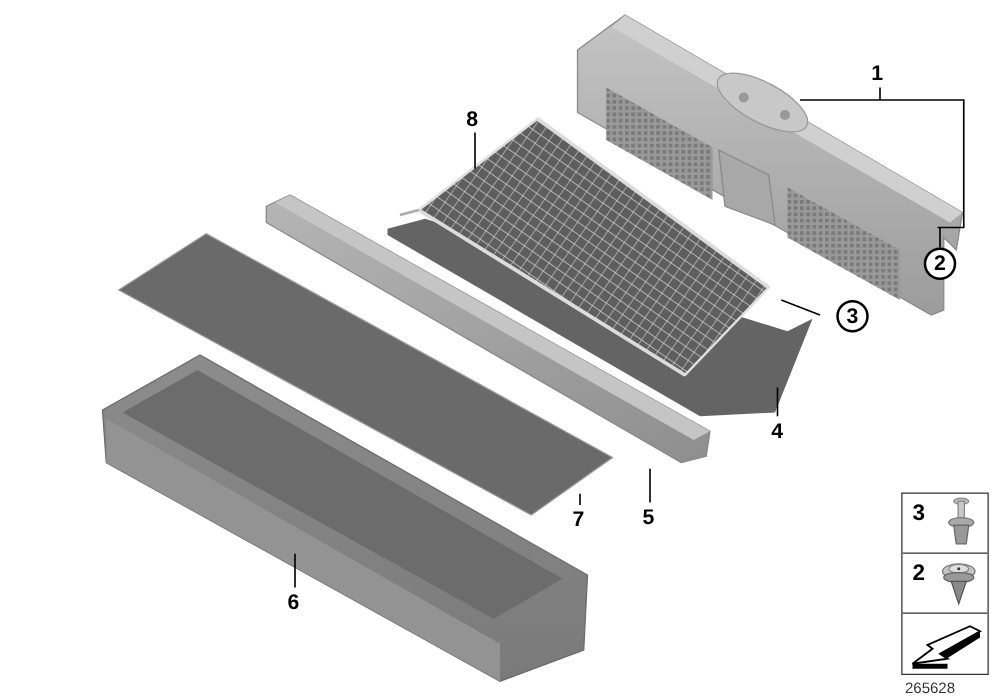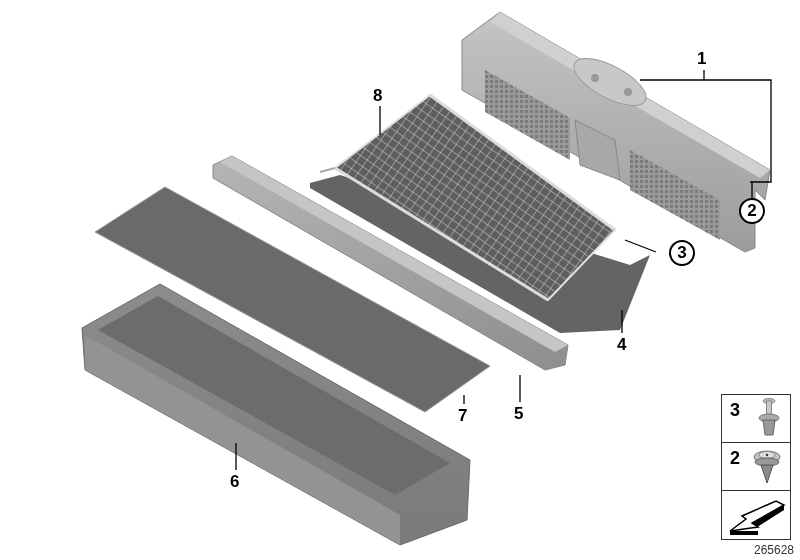--- a/index.html
+++ b/index.html
@@ -4,21 +4,21 @@
 <style>
   html,body{margin:0;padding:0;background:#ffffff;}
   body{width:800px;height:560px;position:relative;overflow:hidden;font-family:"Liberation Sans",sans-serif;}
   #diagram{position:absolute;left:0;top:0;width:800px;height:560px;}
   .callout{position:absolute;font-family:"Liberation Sans",sans-serif;font-weight:bold;font-size:17px;color:#000;line-height:1;}
   .callout-circle{position:absolute;width:26px;height:26px;border:2px solid #000;border-radius:50%;background:#fff;box-sizing:border-box;
     display:flex;align-items:center;justify-content:center;font-family:"Liberation Sans",sans-serif;font-weight:bold;font-size:17px;color:#000;}
   .legend-box{position:absolute;left:721px;top:394px;width:70px;height:146px;border:1px solid #333;box-sizing:border-box;background:#fff;}
   .legend-cell{position:absolute;left:0;width:68px;border-bottom:1px solid #333;box-sizing:border-box;}
   .legend-num{position:absolute;left:8px;top:5px;font-family:"Liberation Sans",sans-serif;font-weight:bold;font-size:18px;color:#000;}
-  .image-id{position:absolute;left:724px;top:543px;width:70px;text-align:right;font-family:"Liberation Sans",sans-serif;font-size:12px;color:#333;}
+  .image-id{position:absolute;left:724px;top:543px;width:70px;text-align:left;font-family:"Liberation Sans",sans-serif;font-size:12px;color:#333;}
 </style>
 </head>
 <body>
 
 <svg id="diagram" viewBox="0 0 800 560" xmlns="http://www.w3.org/2000/svg">
   <defs>
     <pattern id="grill" width="5" height="5" patternUnits="userSpaceOnUse">
       <rect width="5" height="5" fill="#9a9a9a"></rect>
       <rect width="3" height="3" fill="#7a7a7a"></rect>
     </pattern>

